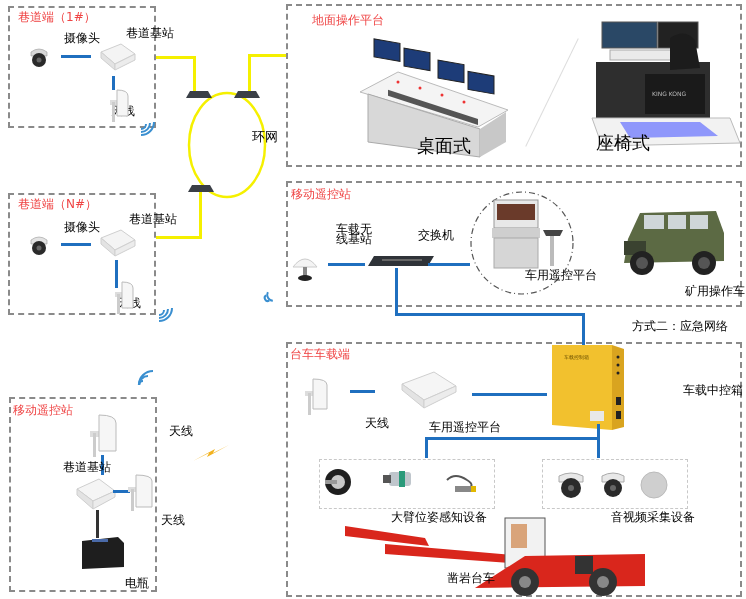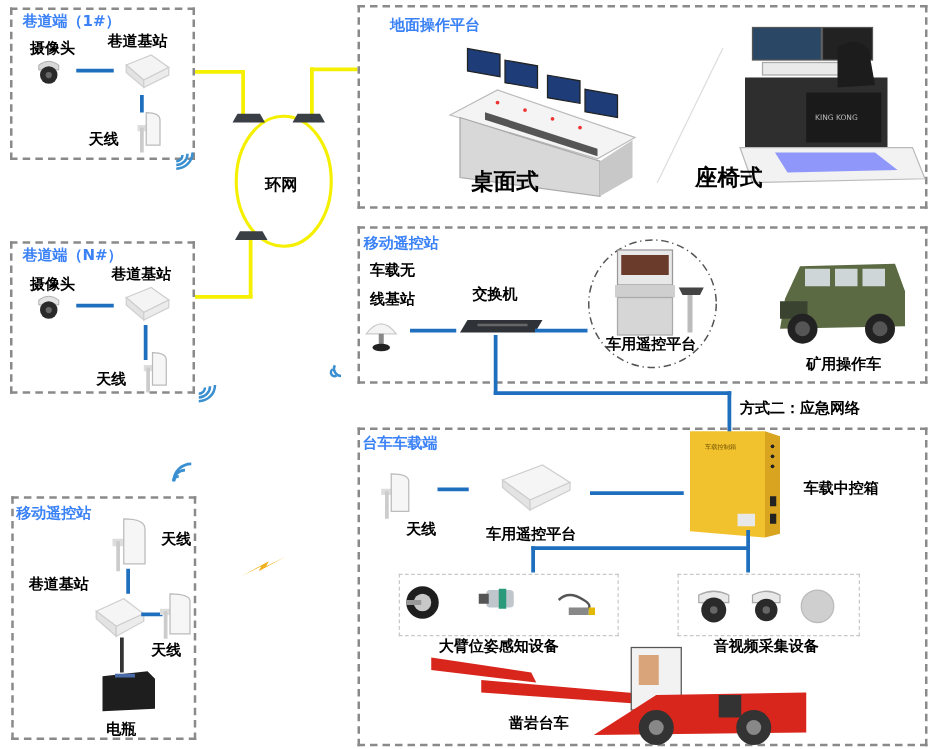--- a/index.html
+++ b/index.html
@@ -1,21 +1,21 @@
 <!DOCTYPE html>
 <html><head>
 <meta charset="utf-8">
 <style>
   html, body { margin:0; padding:0; background:#ffffff; }
   body { width:746px; height:599px; position:relative; overflow:hidden;
          font-family:"DejaVu Sans", "Liberation Sans", sans-serif; }
   .abs { position:absolute; }
   .box { position:absolute; border:2px dashed #8a8a8a; box-sizing:border-box; }
-  .box-title { position:absolute; color:#3b82f6; font-weight:bold; font-size:12px; white-space:nowrap; }
-  .lbl { position:absolute; color:#000; font-weight:bold; font-size:12px; white-space:nowrap; line-height:14px; }
+  .box-title { position:absolute; color:#ef4444; font-weight:normal; font-size:12px; white-space:nowrap; }
+  .lbl { position:absolute; color:#000; font-weight:normal; font-size:12px; white-space:nowrap; line-height:14px;margin-left:40px; }
   .lbl-lg { font-size:18px; line-height:17px; }
   .bl { position:absolute; background:#1f6fbf; }
   .yl { position:absolute; background:#f5f000; }
   svg { position:absolute; overflow:visible; }
 </style>
 </head>
 <body>
 
 <div class="box" style="left:8px;top:6px;width:148px;height:122px;"></div>
 <div class="box-title" style="left:18px;top:9px;">巷道端（1#）</div>
@@ -88,21 +88,21 @@
 </svg>
 <svg style="left:186px;top:91px;" width="26" height="8" viewBox="0 0 26 8">
     <path d="M4 0 L22 0 L26 7 L0 7 Z" fill="#3a3f46"></path>
   </svg>
 <svg style="left:234px;top:91px;" width="26" height="8" viewBox="0 0 26 8">
     <path d="M4 0 L22 0 L26 7 L0 7 Z" fill="#3a3f46"></path>
   </svg>
 <svg style="left:188px;top:185px;" width="26" height="8" viewBox="0 0 26 8">
     <path d="M4 0 L22 0 L26 7 L0 7 Z" fill="#3a3f46"></path>
   </svg>
-<div class="lbl lg" style="left:212px;top:142px;font-size:13px;">环网</div>
+<div class="lbl lg" style="left:212px;top:130px;font-size:13px;">环网</div>
 
 <div class="box" style="left:286px;top:4px;width:456px;height:163px;"></div>
 <div class="box-title" style="left:312px;top:12px;">地面操作平台</div>
 <svg style="left:358px;top:32px;" width="160" height="125" viewBox="0 0 160 125">
   <path d="M2 60 L120 95 L150 78 L40 40 Z" fill="#f4f4f4" stroke="#bbb"></path>
   <path d="M10 62 L10 110 L122 125 L122 97 Z" fill="#d8d8d8" stroke="#aaa"></path>
   <path d="M122 97 L148 80 L148 110 L122 125 Z" fill="#c8c8c8"></path>
   <g fill="#1d3c78" stroke="#222">
     <rect x="16" y="4" width="26" height="18" transform="skewY(10)"></rect>
     <rect x="46" y="8" width="26" height="18" transform="skewY(10)"></rect>
@@ -129,21 +129,21 @@
   <path d="M2 100 L140 100 L150 125 L12 128 Z" fill="#f2f2f2" stroke="#bbb"></path>
   <path d="M30 104 L110 104 L128 118 L40 120 Z" fill="#5966ff" opacity="0.65"></path>
   <path d="M80 20 Q95 10 105 22 L110 50 L80 52 Z" fill="#1c1c1c"></path>
   <rect x="55" y="56" width="60" height="40" fill="#1a1a1a"></rect>
   <text x="62" y="78" font-size="6" fill="#bbb">KING KONG</text>
 </svg>
 <div class="lbl lbl-lg" style="left:556px;top:134px;">座椅式</div>
 
 <div class="box" style="left:286px;top:181px;width:456px;height:126px;"></div>
 <div class="box-title" style="left:291px;top:186px;">移动遥控站</div>
-<div class="lbl" style="left:296px;top:209px;text-align:right;">车载无</div>
+<div class="lbl" style="left:296px;top:222px;text-align:right;">车载无</div>
 <div class="lbl" style="left:296px;top:232px;">线基站</div>
 <svg style="left:292px;top:253px;" width="26" height="30" viewBox="0 0 26 30">
   <path d="M1 14 Q13 -2 25 14 Z" fill="#f4f4f4" stroke="#ccc"></path>
   <rect x="11" y="14" width="4" height="10" fill="#888"></rect>
     <ellipse cx="13" cy="25" rx="7" ry="3" fill="#222"></ellipse>
 </svg>
 <div class="bl" style="left:328px;top:263px;width:37px;height:3px;"></div>
 <div class="lbl" style="left:378px;top:228px;">交换机</div>
 <svg style="left:368px;top:256px;" width="66" height="12" viewBox="0 0 66 12">
   <path d="M6 0 L66 0 L60 10 L0 10 Z" fill="#2f3338"></path>

